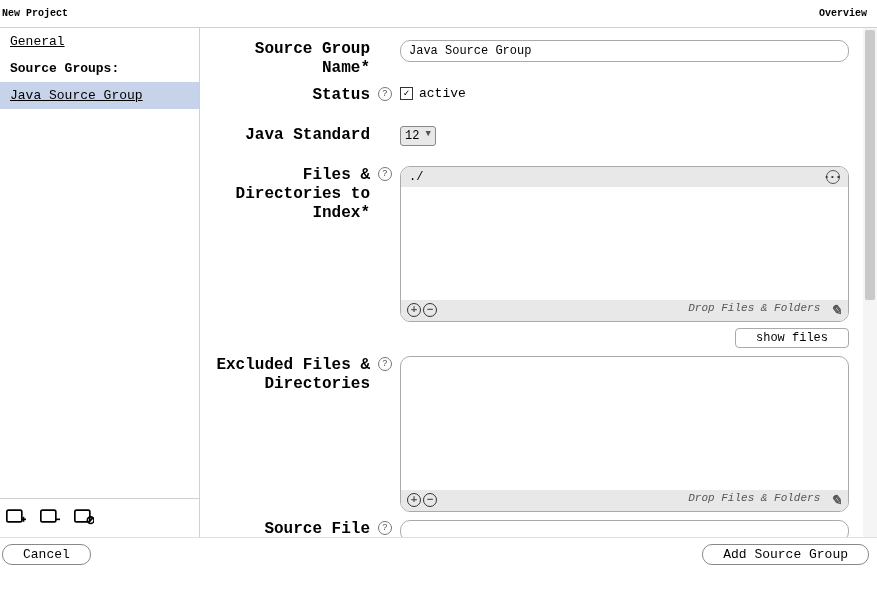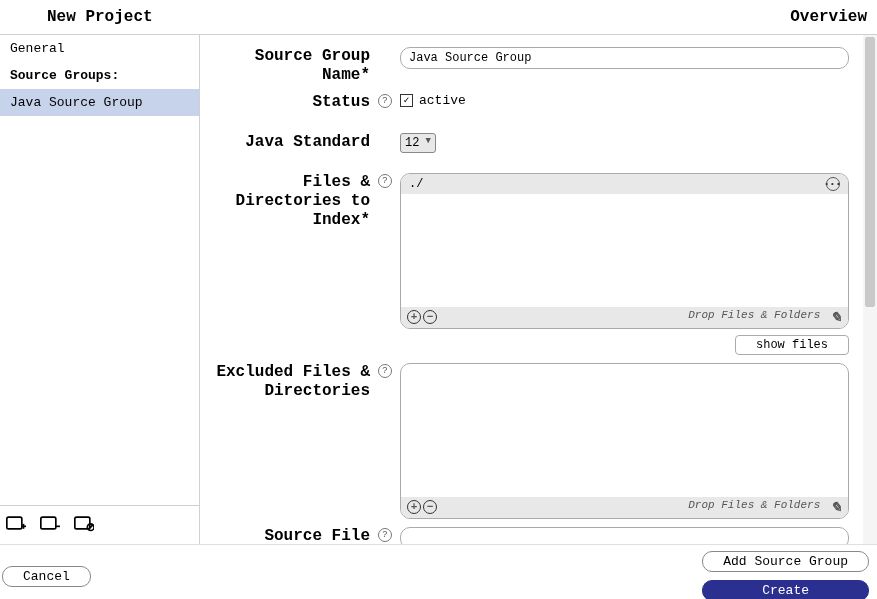--- a/index.html
+++ b/index.html
@@ -9,43 +9,43 @@
   width: 877px;
   height: 599px;
   overflow: hidden;
   background: #fff;
 }
 .header {
   display: flex;
   justify-content: space-between;
   align-items: center;
   padding: 8px 10px 8px 2px;
-  font-size: 16px;
+  font-size: 10px;
   font-weight: bold;
-  margin-left: 45px;
 }
 .body {
   display: flex;
   height: 510px;
   border-top: 1px solid #d0d0d0;
 }
 .sidebar {
   width: 200px;
   border-right: 1px solid #d0d0d0;
   display: flex;
   flex-direction: column;
   background: #fff;
 }
 .sidebar-top {
   flex: 1;
   overflow: hidden;
 }
 .sidebar-item {
   padding: 6px 10px;
   cursor: default;
+  text-decoration: underline;
 }
 .sidebar-heading {
   padding: 6px 10px;
   font-weight: bold;
 }
 .sidebar-item.selected {
   background: #c7d3ea;
 }
 .sidebar-icons {
   display: flex;
@@ -362,15 +362,14 @@
     <div class="scrollbar-gutter">
       <div class="scrollbar-thumb"></div>
     </div>
   </div>
 </div>
 
 <div class="footer">
   <button class="btn">Cancel</button>
   <div class="footer-r">
     <button class="btn">Add Source Group</button>
-    <button class="btn primary">Create</button>
   </div>
 </div>
 
 </body></html>

